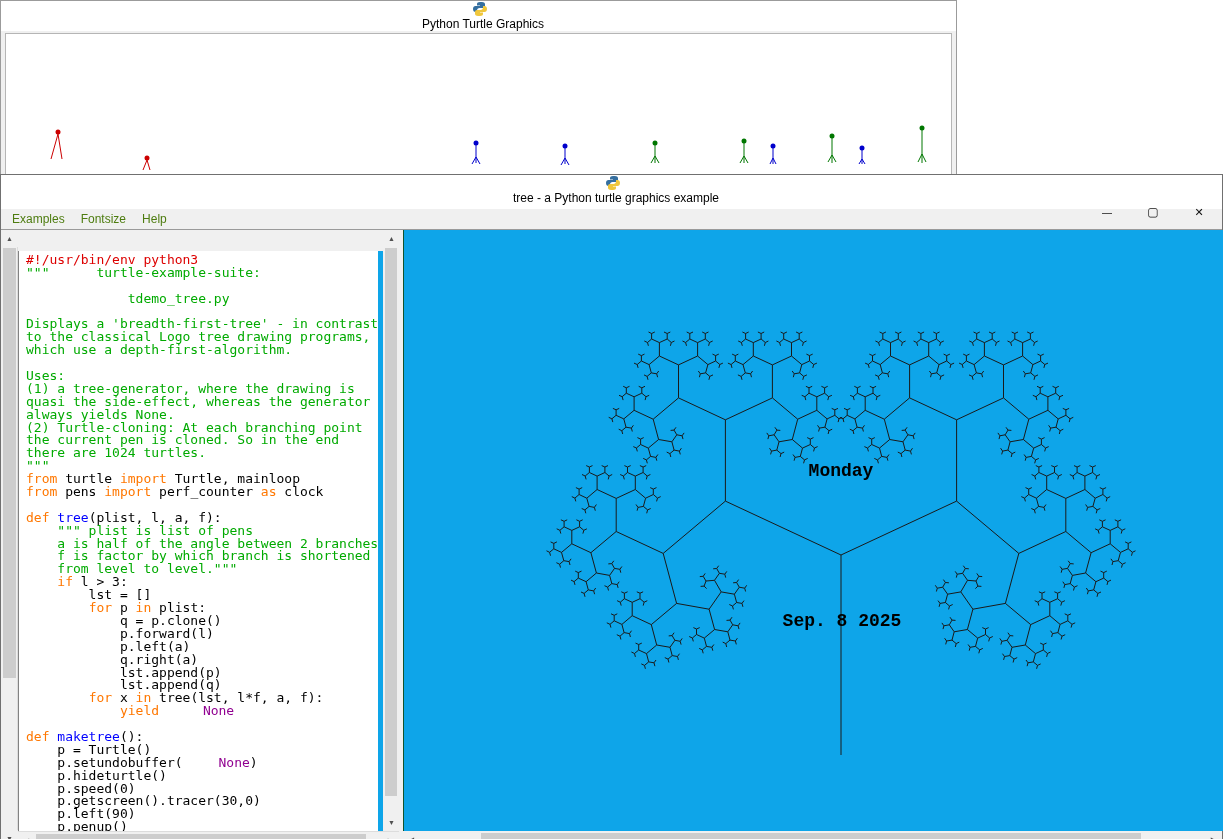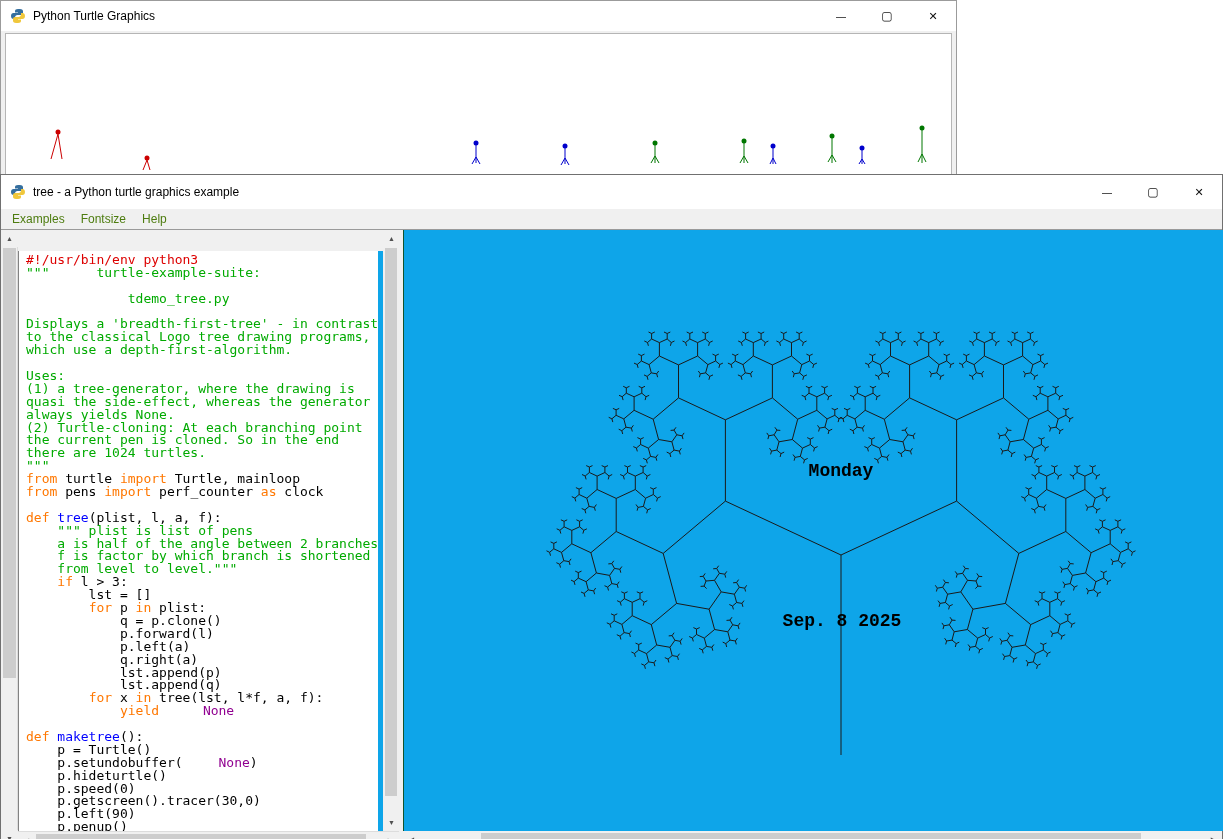--- a/index.html
+++ b/index.html
@@ -3,21 +3,21 @@
 <meta charset="utf-8">
 <style>
   * { margin:0; padding:0; box-sizing:border-box; }
   html,body { width:1223px; height:839px; overflow:hidden; background:#ffffff;
               font-family:"Liberation Sans", sans-serif; }
 
   .window { position:absolute; background:#f0f0f0; border:1px solid #9b9b9b; }
 
   
   .titlebar { height:30px; background:#ffffff; display:flex; align-items:center;
-              padding-left:9px; }
+              padding-left:9px;flex-direction:column; }
   .titlebar .app-icon { width:16px; height:16px; margin-right:7px; flex:0 0 auto; }
   .titlebar .title { font-size:12px; color:#000; white-space:nowrap; }
   .win-controls { margin-left:auto; display:flex; height:100%; }
   .win-btn { width:46px; height:100%; display:flex; align-items:center; justify-content:center;
              font-size:10px; color:#111; background:transparent; border:none; }
   .win-btn.maxi { font-size:12px; }
   .win-btn.close { font-size:11px; }
 
   
   #bg-window { left:0; top:0; width:957px; height:560px; z-index:1; }

